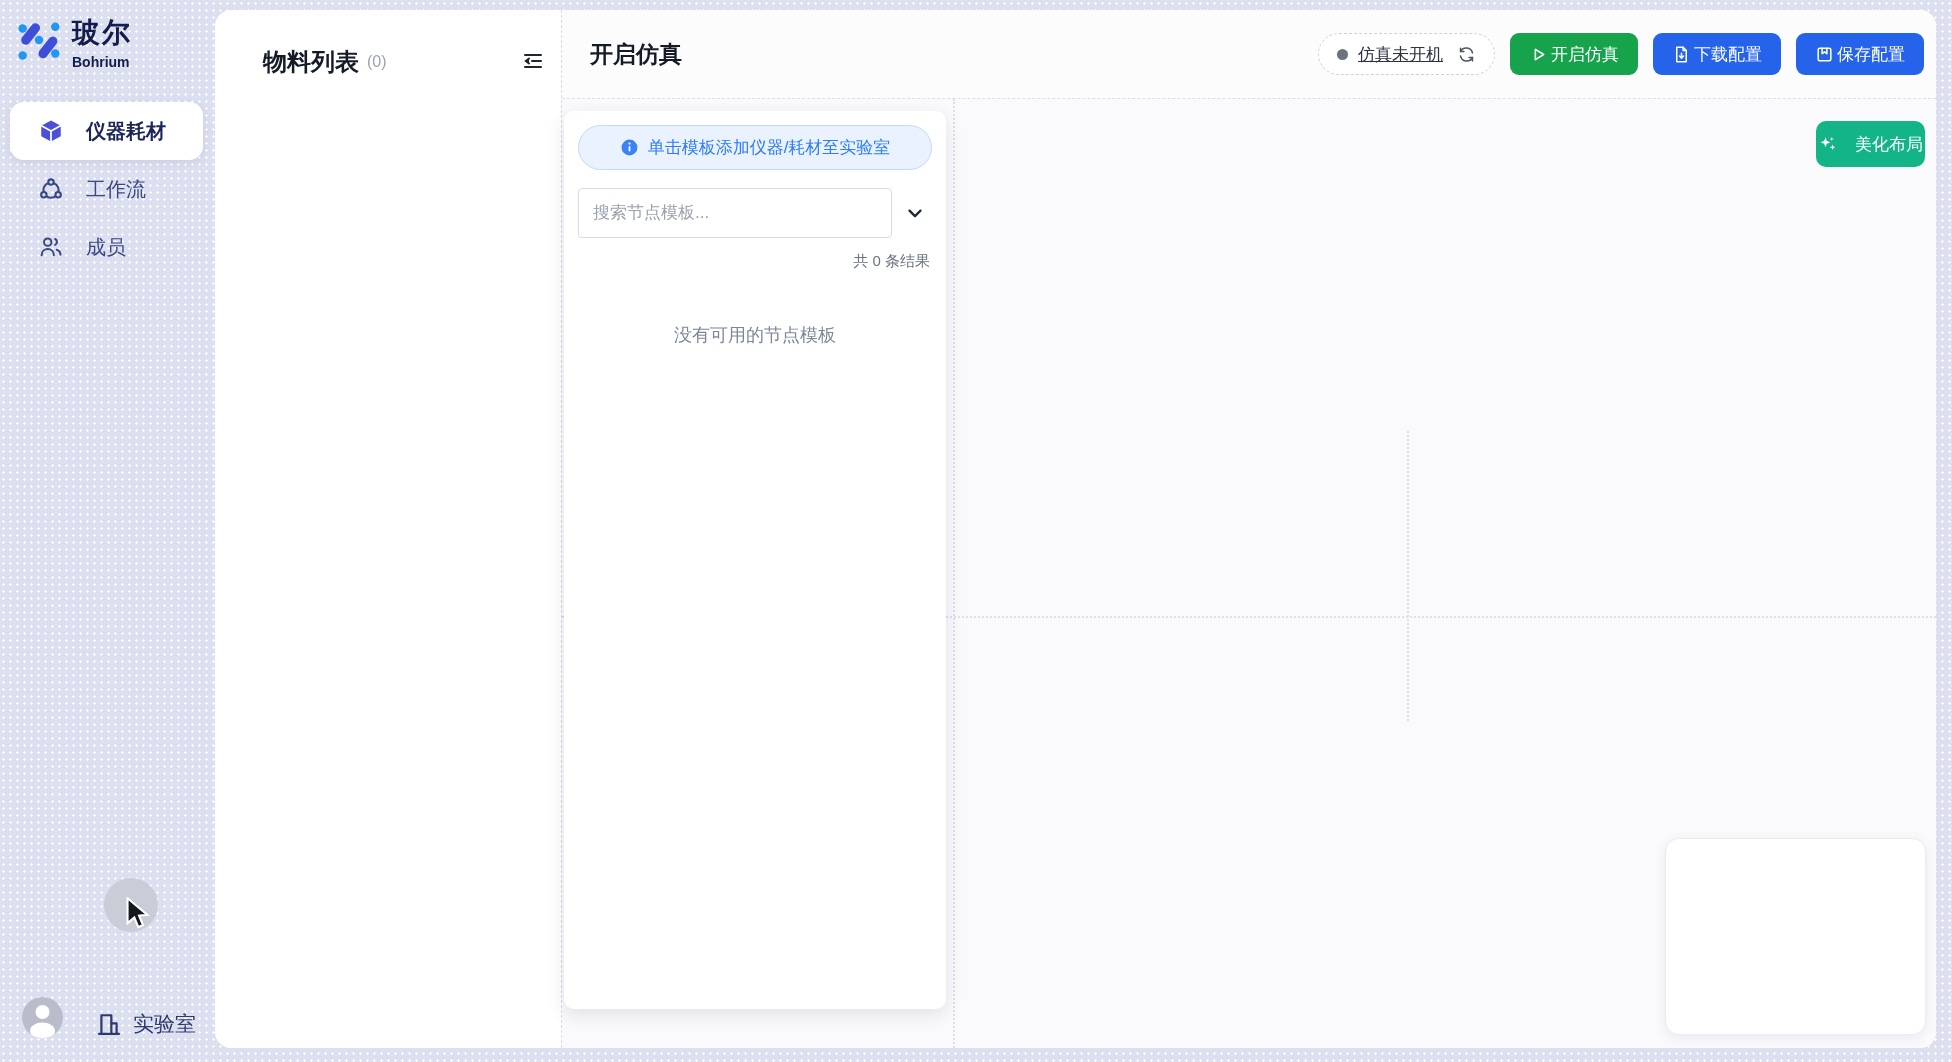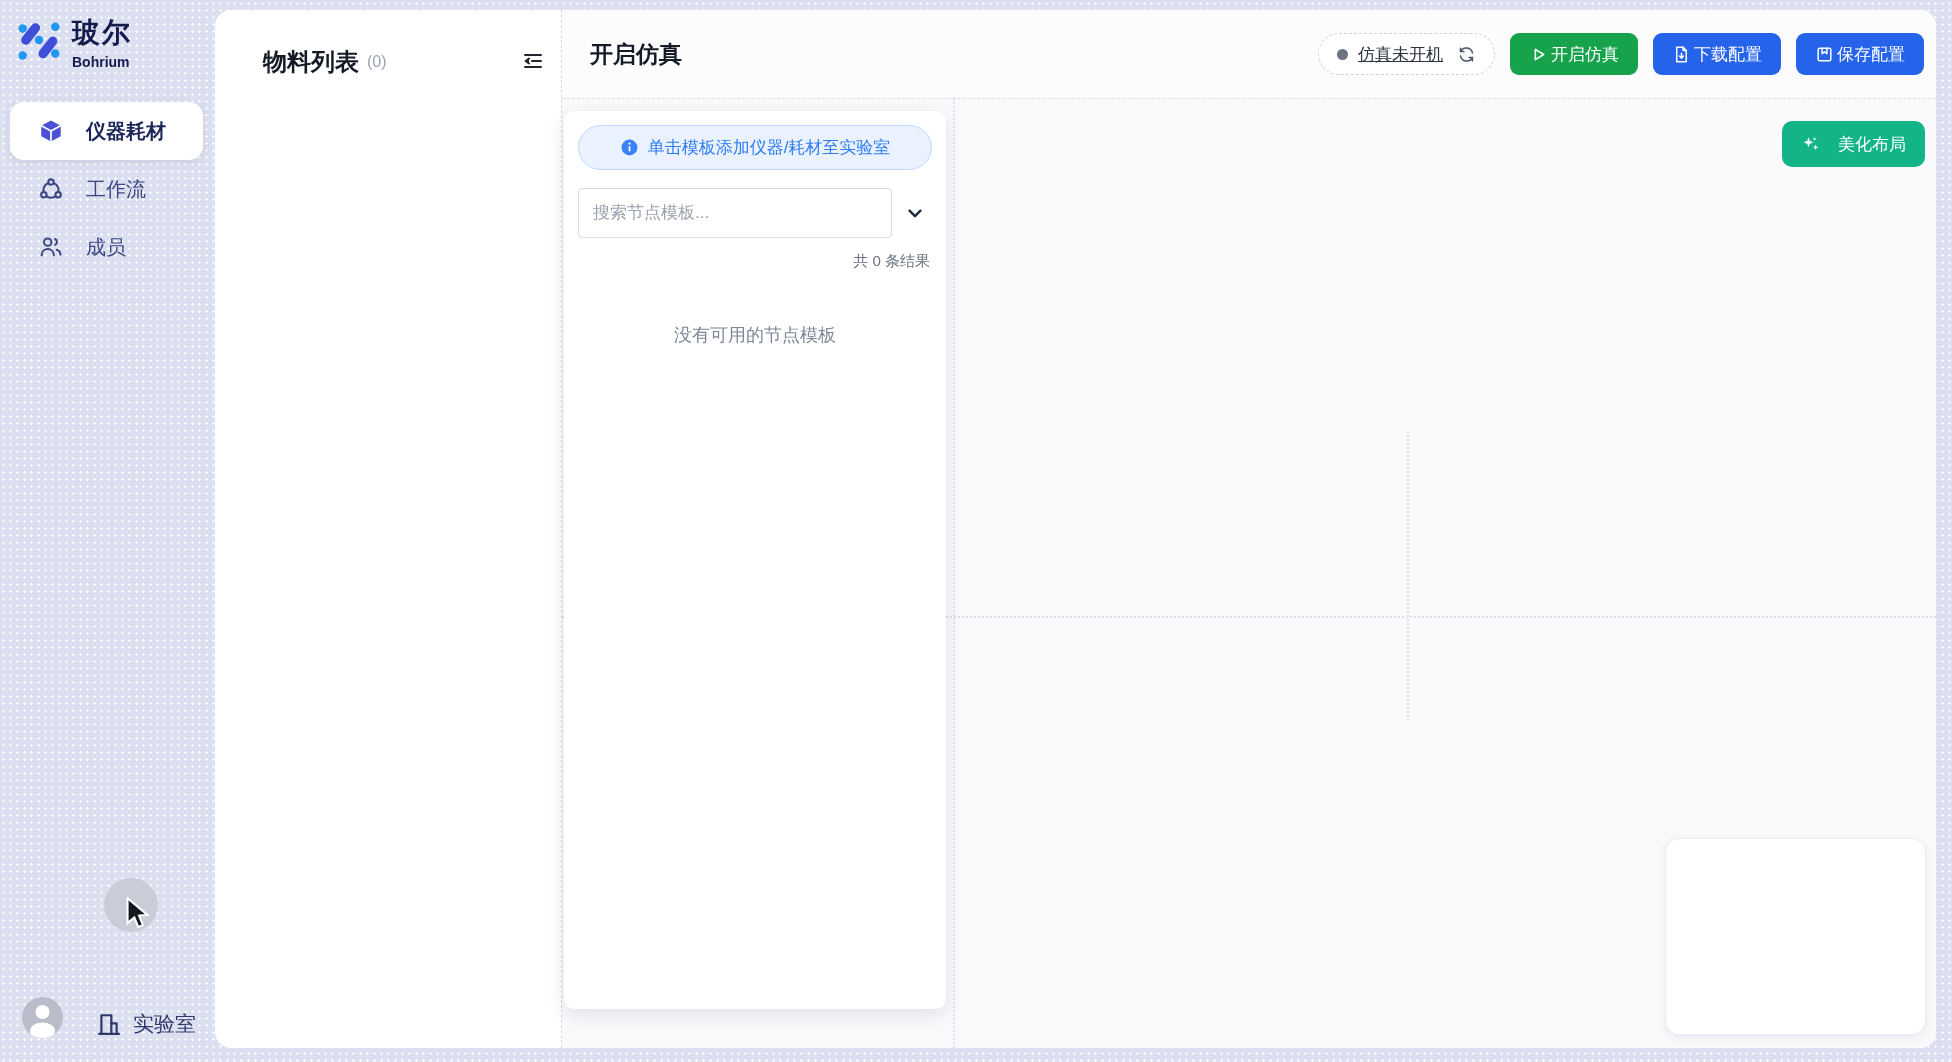--- a/index.html
+++ b/index.html
@@ -81,21 +81,21 @@
   .search-row { display:flex; align-items:center; margin-top:18px; }
   .search-input { width:314px; height:50px; border:1px solid #d9dce3; border-radius:4px;
                   padding:0 14px; font-size:17px; color:#1f2430; background:#fff;
                   font-family:"Liberation Sans", sans-serif; outline:none; }
   .search-input::placeholder { color:#9aa1ae; }
   .combo-caret { margin-left:auto; margin-right:6px; width:22px; height:22px; cursor:pointer; }
   .result-count { margin-top:14px; text-align:right; padding-right:2px; font-size:15px; color:#6b7280; }
   .empty-text { margin-top:52px; text-align:center; font-size:18px; color:#7d8798; }
 
   .beautify-btn { position:absolute; top:22px; right:11px; display:flex; align-items:center; gap:17px;
-                  height:46px; padding:0 19px; background:#12b488; border:none; border-radius:10px;
+                  height:46px; padding:0 2px; background:#12b488; border:none; border-radius:10px;
                   color:#fff; font-size:17px; cursor:pointer; font-family:"Liberation Sans", sans-serif; }
   .beautify-btn svg { width:20px; height:20px; }
 
   .minimap { position:absolute; right:10px; bottom:13px; width:261px; height:197px; background:#fff;
              border:1px solid #ebebf2; border-radius:14px; box-shadow:0 3px 12px rgba(40,50,90,.08); }
 </style>
 </head>
 <body>
 
 <aside class="sidebar">

